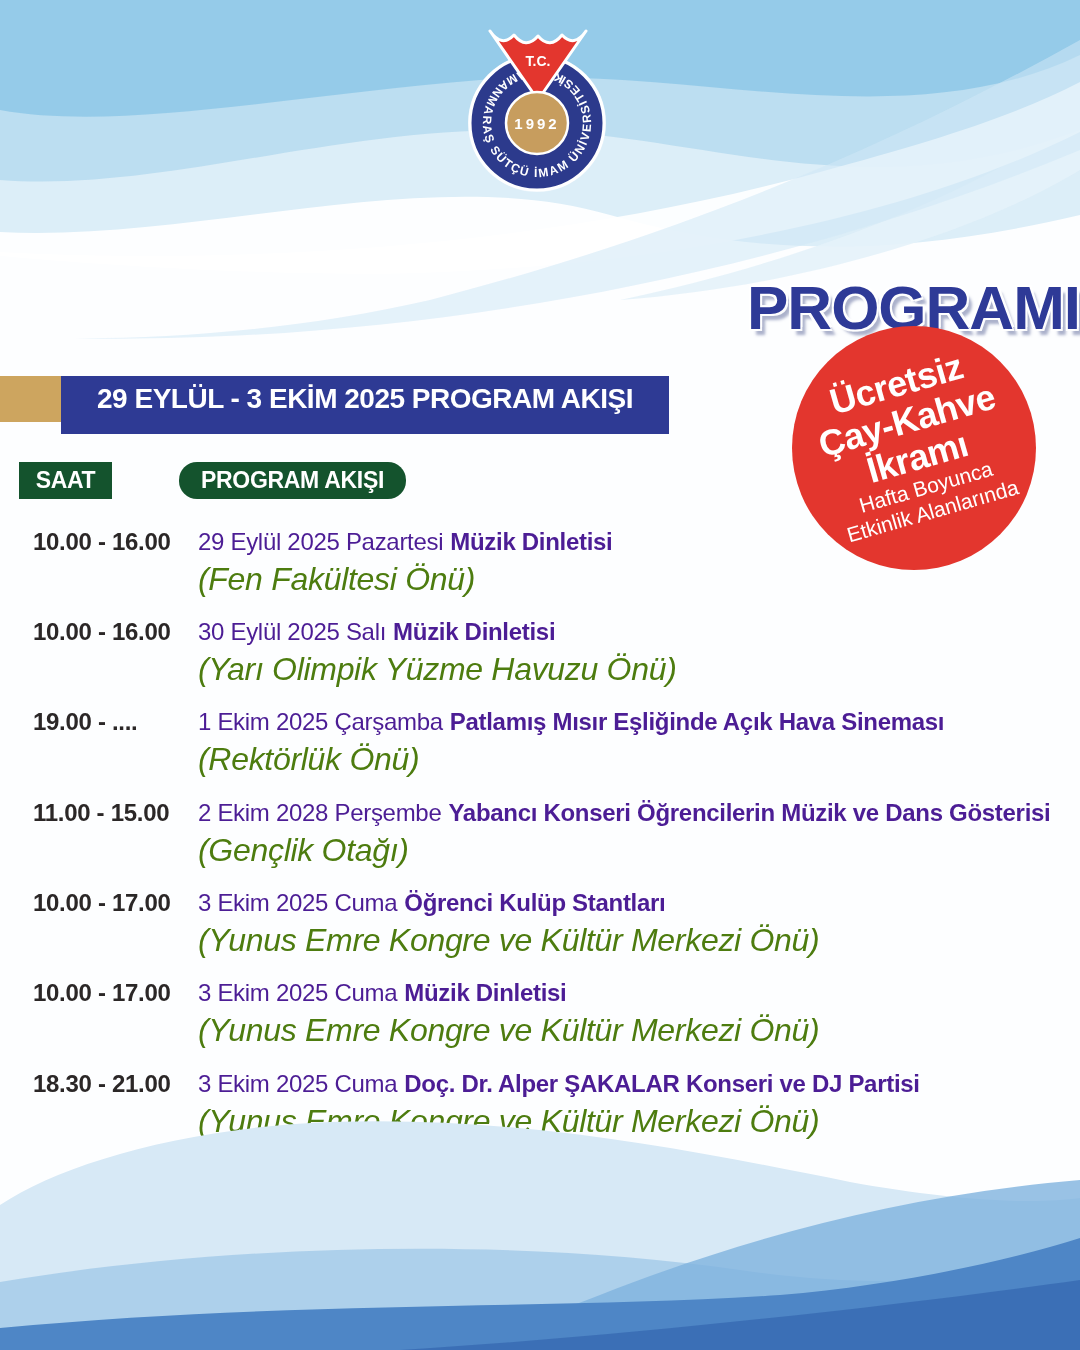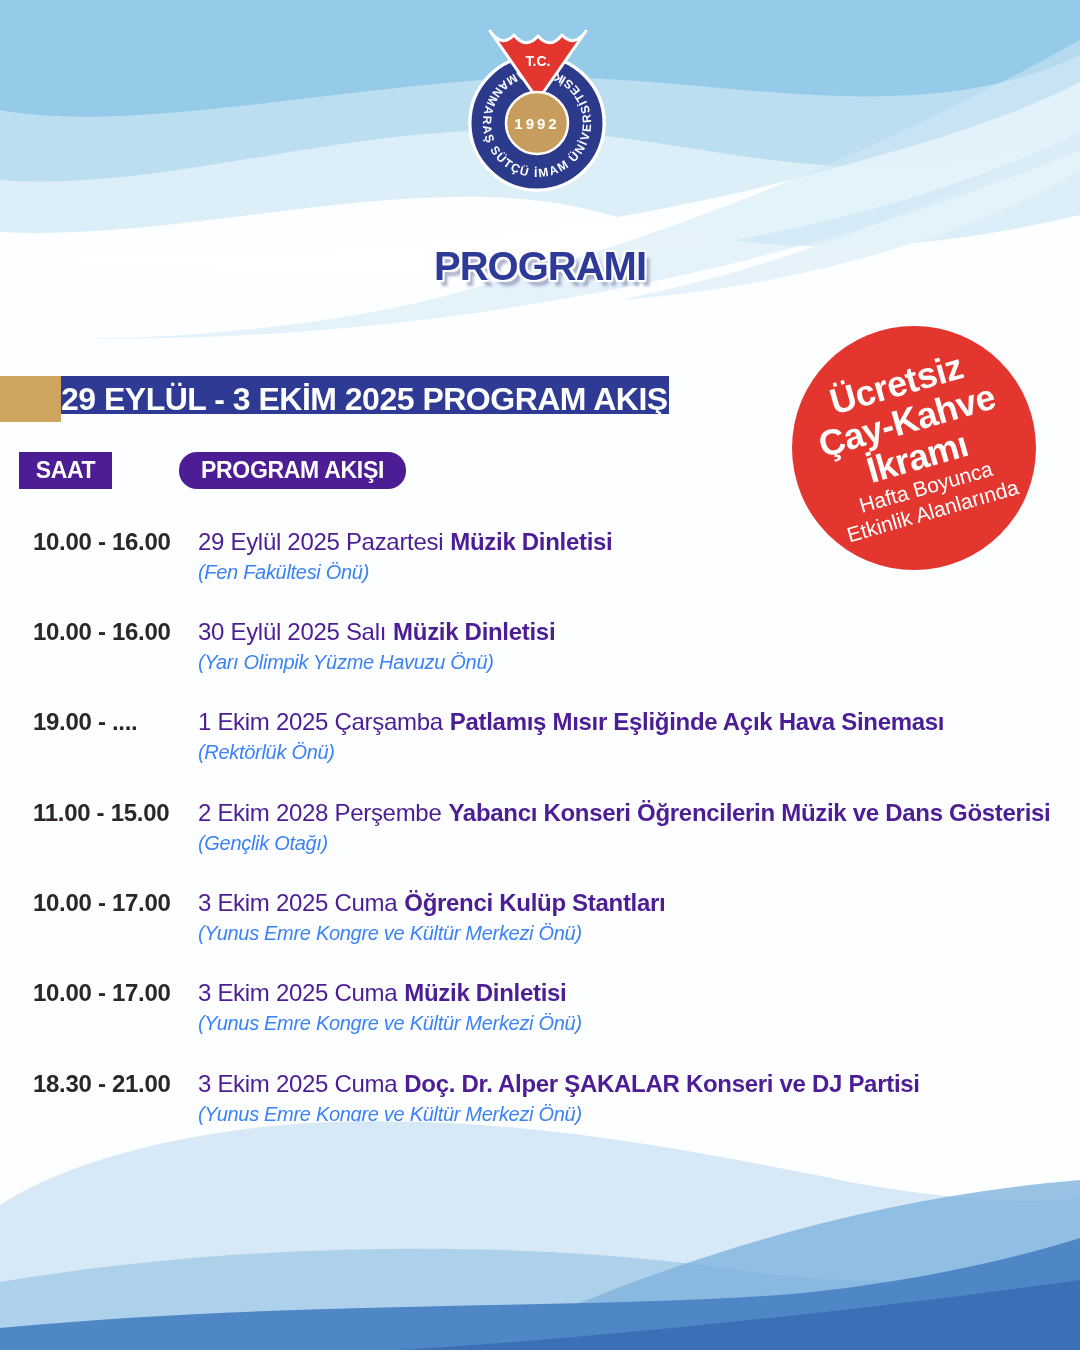--- a/index.html
+++ b/index.html
@@ -19,63 +19,63 @@
 
   
   .title-line{
     position:absolute;left:0;width:1080px;text-align:center;
     color:#2e3a97;font-weight:bold;letter-spacing:-1px;
     text-shadow:-2px -2px 0 rgba(255,255,255,.95), 2px -2px 0 rgba(255,255,255,.95),
                 -2px 2px 0 rgba(255,255,255,.95), 2px 2px 0 rgba(255,255,255,.95),
                  5px 6px 3px rgba(150,158,190,.8);
   }
   .title-1{top:206px;font-size:47px;}
-  .title-2{top:244px;font-size:40px;}
+  .title-2{top:272px;font-size:62px;text-align:right;}
 
   
   .gold-block{position:absolute;left:0;top:376px;width:61px;height:46px;background:#cda55f;}
   .band{
-    position:absolute;left:61px;top:376px;width:608px;height:38px;
-    background:#2e3a94;color:#ffffff;font-weight:bold;font-size:32px;
+    position:absolute;left:61px;top:376px;width:608px;height:58px;
+    background:#2e3a94;color:#ffffff;font-weight:bold;font-size:28px;
     letter-spacing:-0.5px;text-align:center;line-height:46px;white-space:nowrap;
   }
 
   
   .badge{
     position:absolute;left:792px;top:326px;width:244px;height:244px;
     background:#e3362e;border-radius:50%;
     display:flex;align-items:center;justify-content:center;
   }
   .badge-inner{transform:rotate(-16deg);text-align:center;color:#fff;margin-top:-6px;}
   .badge-bold{font-size:36px;font-weight:bold;line-height:1.06;letter-spacing:-0.5px;}
   .badge-small{font-size:21px;font-weight:normal;line-height:1.18;}
 
   
   .hdr-box{
-    position:absolute;top:452px;height:37px;background:#4c1d95;color:#fff;
+    position:absolute;top:462px;height:37px;background:#14532d;color:#fff;
     font-weight:bold;font-size:23px;display:flex;align-items:center;justify-content:center;
     letter-spacing:-0.3px;
   }
   .hdr-saat{left:19px;width:93px;}
   .hdr-program{left:179px;width:227px;border-radius:18px;}
 
   
   .row{position:absolute;left:0;width:1080px;}
   .row-time{
     position:absolute;left:33px;top:0;width:150px;
     font-size:24px;font-weight:bold;color:#2b2727;letter-spacing:-0.3px;white-space:nowrap;
   }
   .row-main{
     position:absolute;left:198px;top:0;
     font-size:24px;color:#4c1d95;letter-spacing:-0.3px;white-space:nowrap;
   }
   .row-event{font-weight:bold;margin-left:7px;}
   .row-loc{
     position:absolute;left:198px;top:33px;
-    font-size:20px;font-style:italic;color:#3b82f6;letter-spacing:-0.3px;white-space:nowrap;
+    font-size:32px;font-style:italic;color:#4d7c0f;letter-spacing:-0.3px;white-space:nowrap;
   }
   .r1{top:528px;} .r2{top:618px;} .r3{top:708px;} .r4{top:799px;}
   .r5{top:889px;} .r6{top:979px;} .r7{top:1070px;}
 </style>
 </head>
 <body>
 
 <div class="poster">
 
   <svg class="waves top" width="1080" height="340" viewBox="0 0 1080 340">

